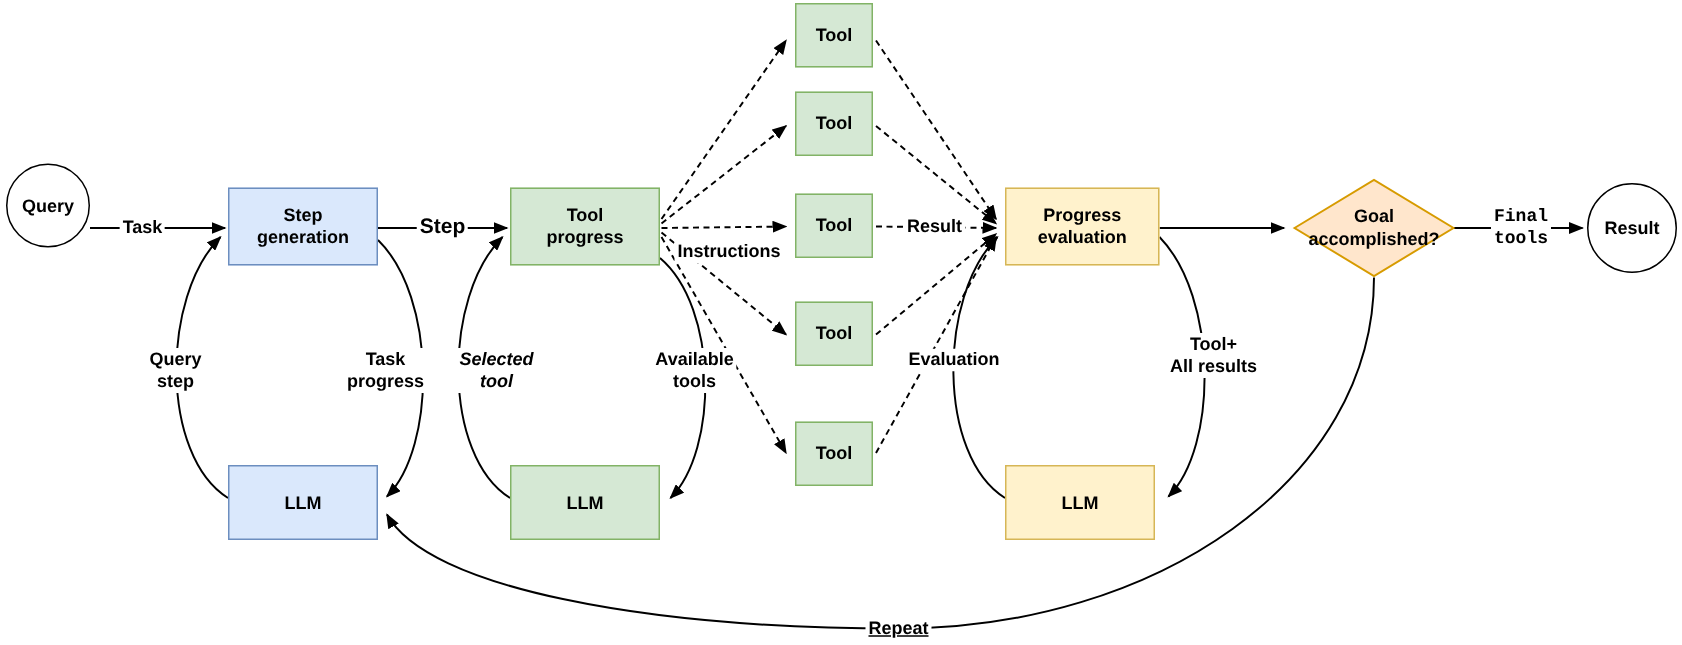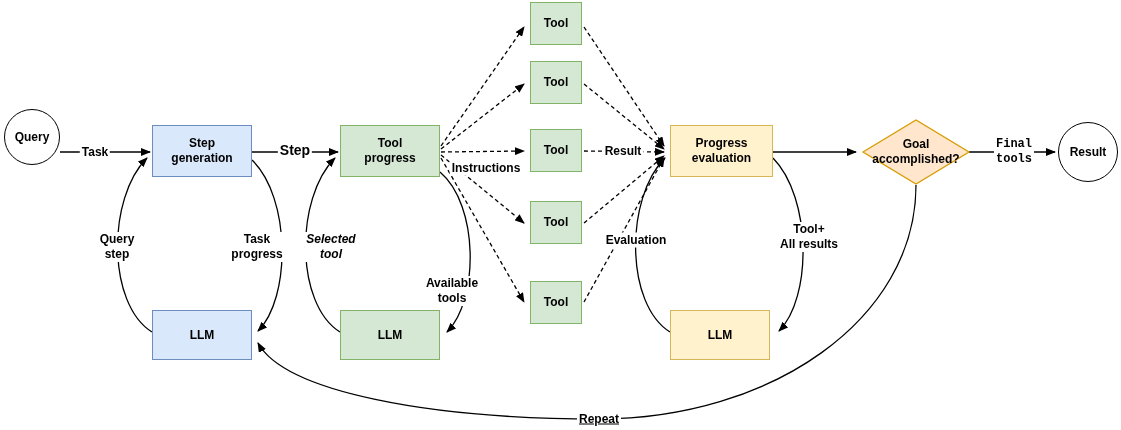--- a/index.html
+++ b/index.html
@@ -136,21 +136,21 @@
     <span class="line">step</span>
   </div>
   <div class="elabel" style="left:257px; top:247px;">
     <span class="line">Task</span>
     <span class="line">progress</span>
   </div>
   <div class="elabel" style="left:331px; top:247px;font-style:italic;">
     <span class="line">Selected</span>
     <span class="line">tool</span>
   </div>
-  <div class="elabel" style="left:452px; top:247px;margin-top:44px;">
+  <div class="elabel" style="left:463px; top:247px;">
     <span class="line">Available</span>
     <span class="line">tools</span>
   </div>
   <div class="elabel" style="left:636px; top:240px;">Evaluation</div>
   <div class="elabel" style="left:809px; top:237px;">
     <span class="line">Tool+</span>
     <span class="line">All results</span>
   </div>
   <div class="elabel" style="left:599px; top:419px;text-decoration:underline;">Repeat</div>
 

